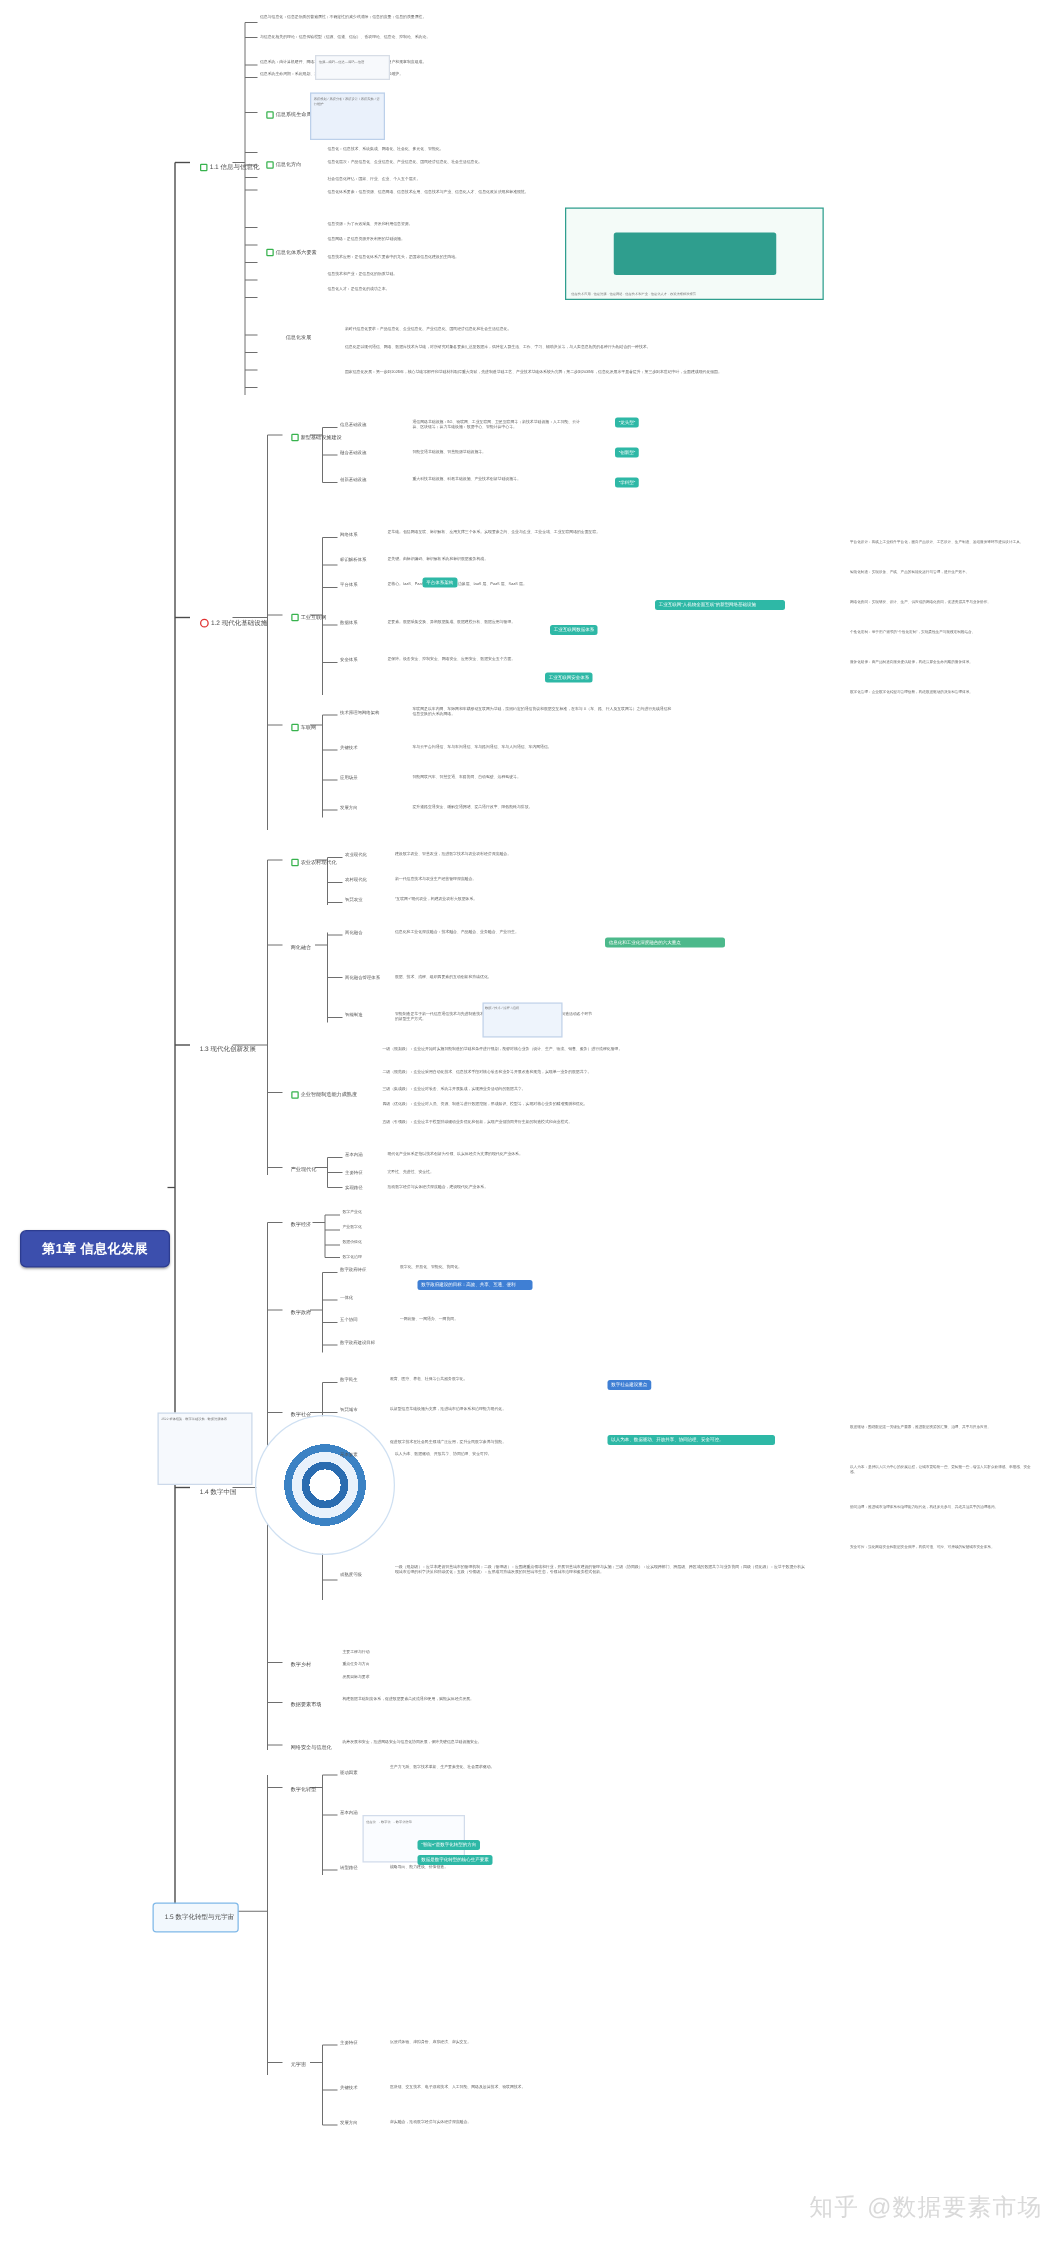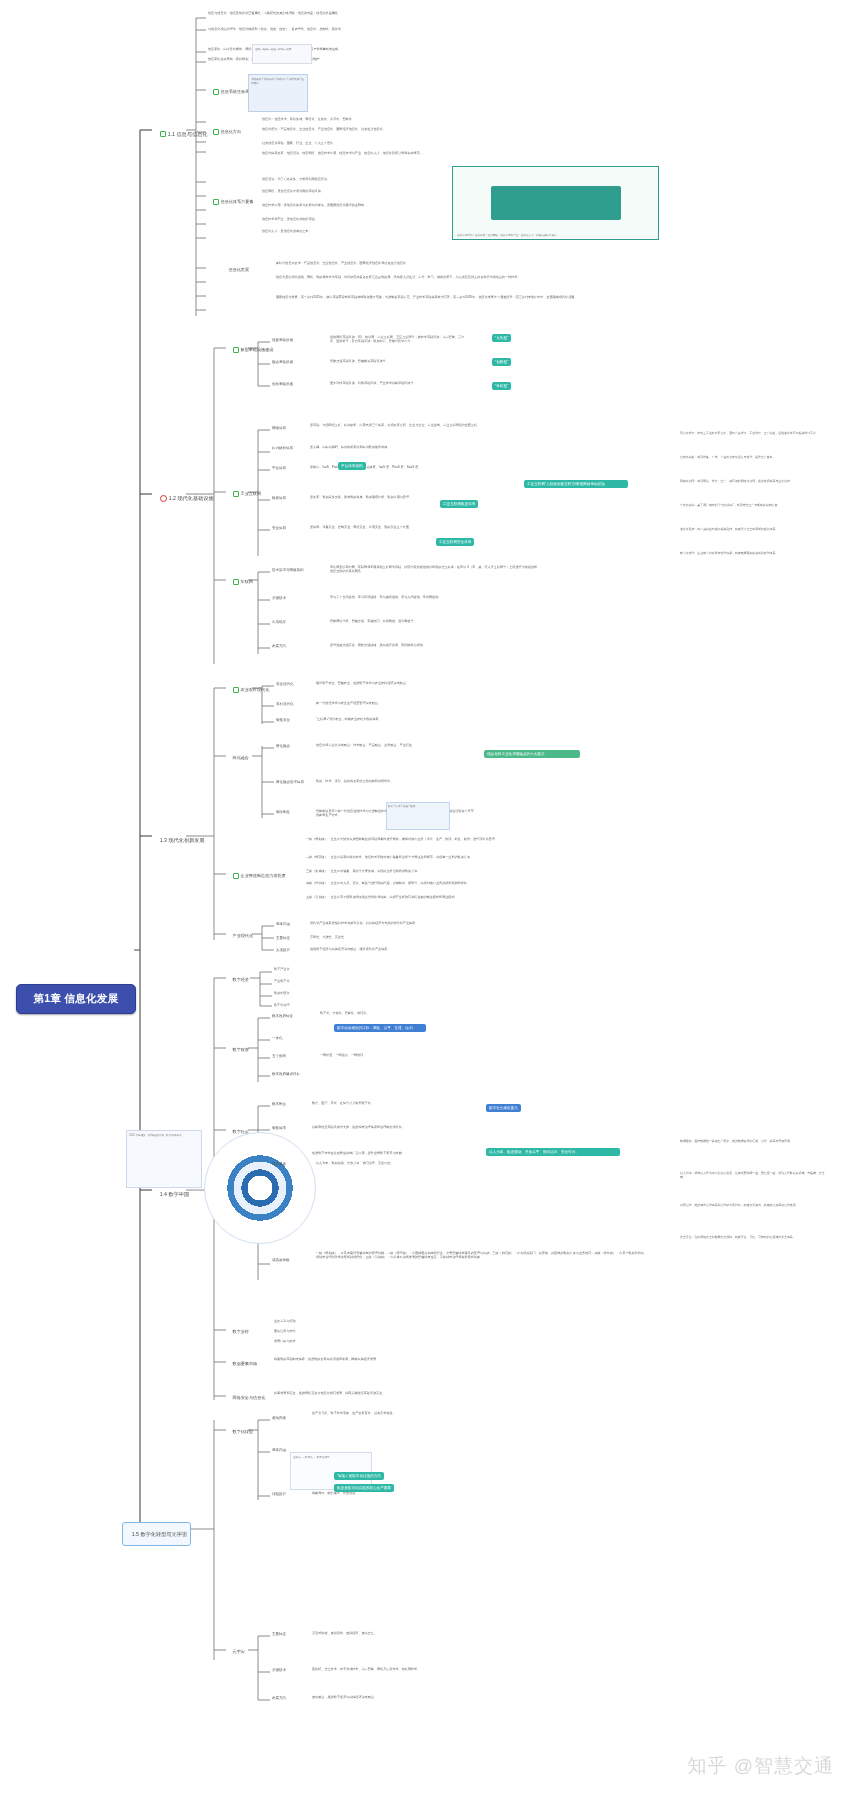--- a/index.html
+++ b/index.html
@@ -435,15 +435,15 @@
   <div class="hl hl-teal" style="left:334px;top:1472px;">“智能+”是数字化转型的方向</div>
   <div class="hl hl-teal" style="left:334px;top:1484px;">数据是数字化转型的核心生产要素</div>
 
   <div class="node t3" style="left:272px;top:1632px;">主要特征</div>
   <div class="node t4" style="left:312px;top:1632px;width:170px;">沉浸式体验、虚拟身份、虚拟经济、虚实交互。</div>
   <div class="node t3" style="left:272px;top:1668px;">关键技术</div>
   <div class="node t4" style="left:312px;top:1668px;width:170px;">区块链、交互技术、电子游戏技术、人工智能、网络及运算技术、物联网技术。</div>
   <div class="node t3" style="left:272px;top:1696px;">发展方向</div>
   <div class="node t4" style="left:312px;top:1696px;width:170px;">虚实融合，推动数字经济与实体经济深度融合。</div>
 
-  <div class="watermark">知乎 @智慧交通</div>
+  <div class="watermark">知乎 @数据要素市场</div>
 
 </div>
 
 </body></html>

